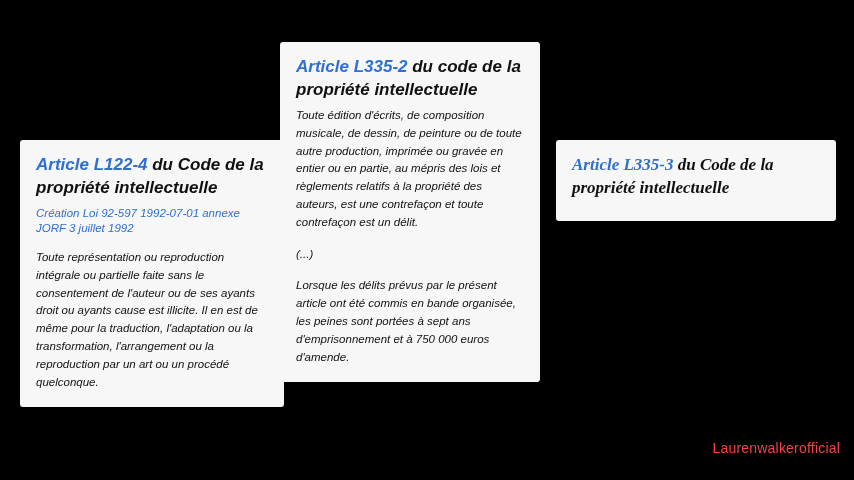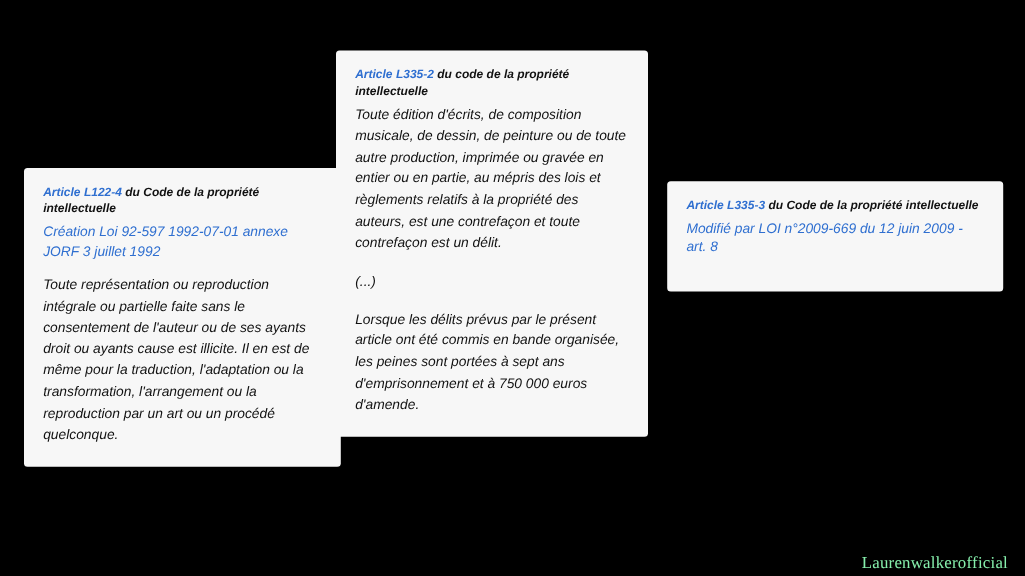--- a/index.html
+++ b/index.html
@@ -33,25 +33,26 @@
     top: 140px;
     width: 264px;
   }
   .card-2 {
     left: 280px;
     top: 42px;
     width: 260px;
   }
   .card-3 {
     left: 556px;
-    top: 151px;
+    top: 140px;
     width: 280px;
+    font-family: Liberation Serif, serif;
   }
   .ref-line {
-    font-size: 10px;
+    font-size: 17px;
     line-height: 1.35;
     font-style: italic;
     font-weight: bold;
     margin: 0 0 6px 0;
   }
   .ref-link {
     color: #2f6fd0;
   }
   .ref-rest {
     color: #111111;
@@ -79,24 +80,24 @@
   .card-2 .ref-line,
   .card-3 .ref-line {
     margin-bottom: 5px;
   }
   .card-2 .meta {
     margin-bottom: 18px;
   }
   .watermark {
     position: absolute;
     right: 14px;
-    bottom: 2px;
-    color: #86efac;
+    bottom: 24px;
+    color: #ef4444;
     font-size: 14px;
-    font-family: Liberation Serif, serif;
+    font-family: Liberation Sans, sans-serif;
     letter-spacing: 0.2px;
   }
 </style>
 </head>
 <body>
 
 <div class="stage">
 
   <div class="card card-1">
     <p class="ref-line"><span class="ref-link">Article L122-4</span><span class="ref-rest"> du Code de la propriété intellectuelle</span></p>
@@ -106,18 +107,17 @@
 
   <div class="card card-2">
     <p class="ref-line"><span class="ref-link">Article L335-2</span><span class="ref-rest"> du code de la propriété intellectuelle</span></p>
     <p class="body-text">Toute édition d'écrits, de composition musicale, de dessin, de peinture ou de toute autre production, imprimée ou gravée en entier ou en partie, au mépris des lois et règlements relatifs à la propriété des auteurs, est une contrefaçon et toute contrefaçon est un délit.</p>
     <p class="body-text">(...)</p>
     <p class="body-text">Lorsque les délits prévus par le présent article ont été commis en bande organisée, les peines sont portées à sept ans d'emprisonnement et à 750 000 euros d'amende.</p>
   </div>
 
   <div class="card card-3">
     <p class="ref-line"><span class="ref-link">Article L335-3</span><span class="ref-rest"> du Code de la propriété intellectuelle</span></p>
-    <p class="meta">Modifié par LOI n°2009-669 du 12 juin 2009 - art. 8</p>
   </div>
 
   <div class="watermark">Laurenwalkerofficial</div>
 
 </div>
 
 </body></html>

